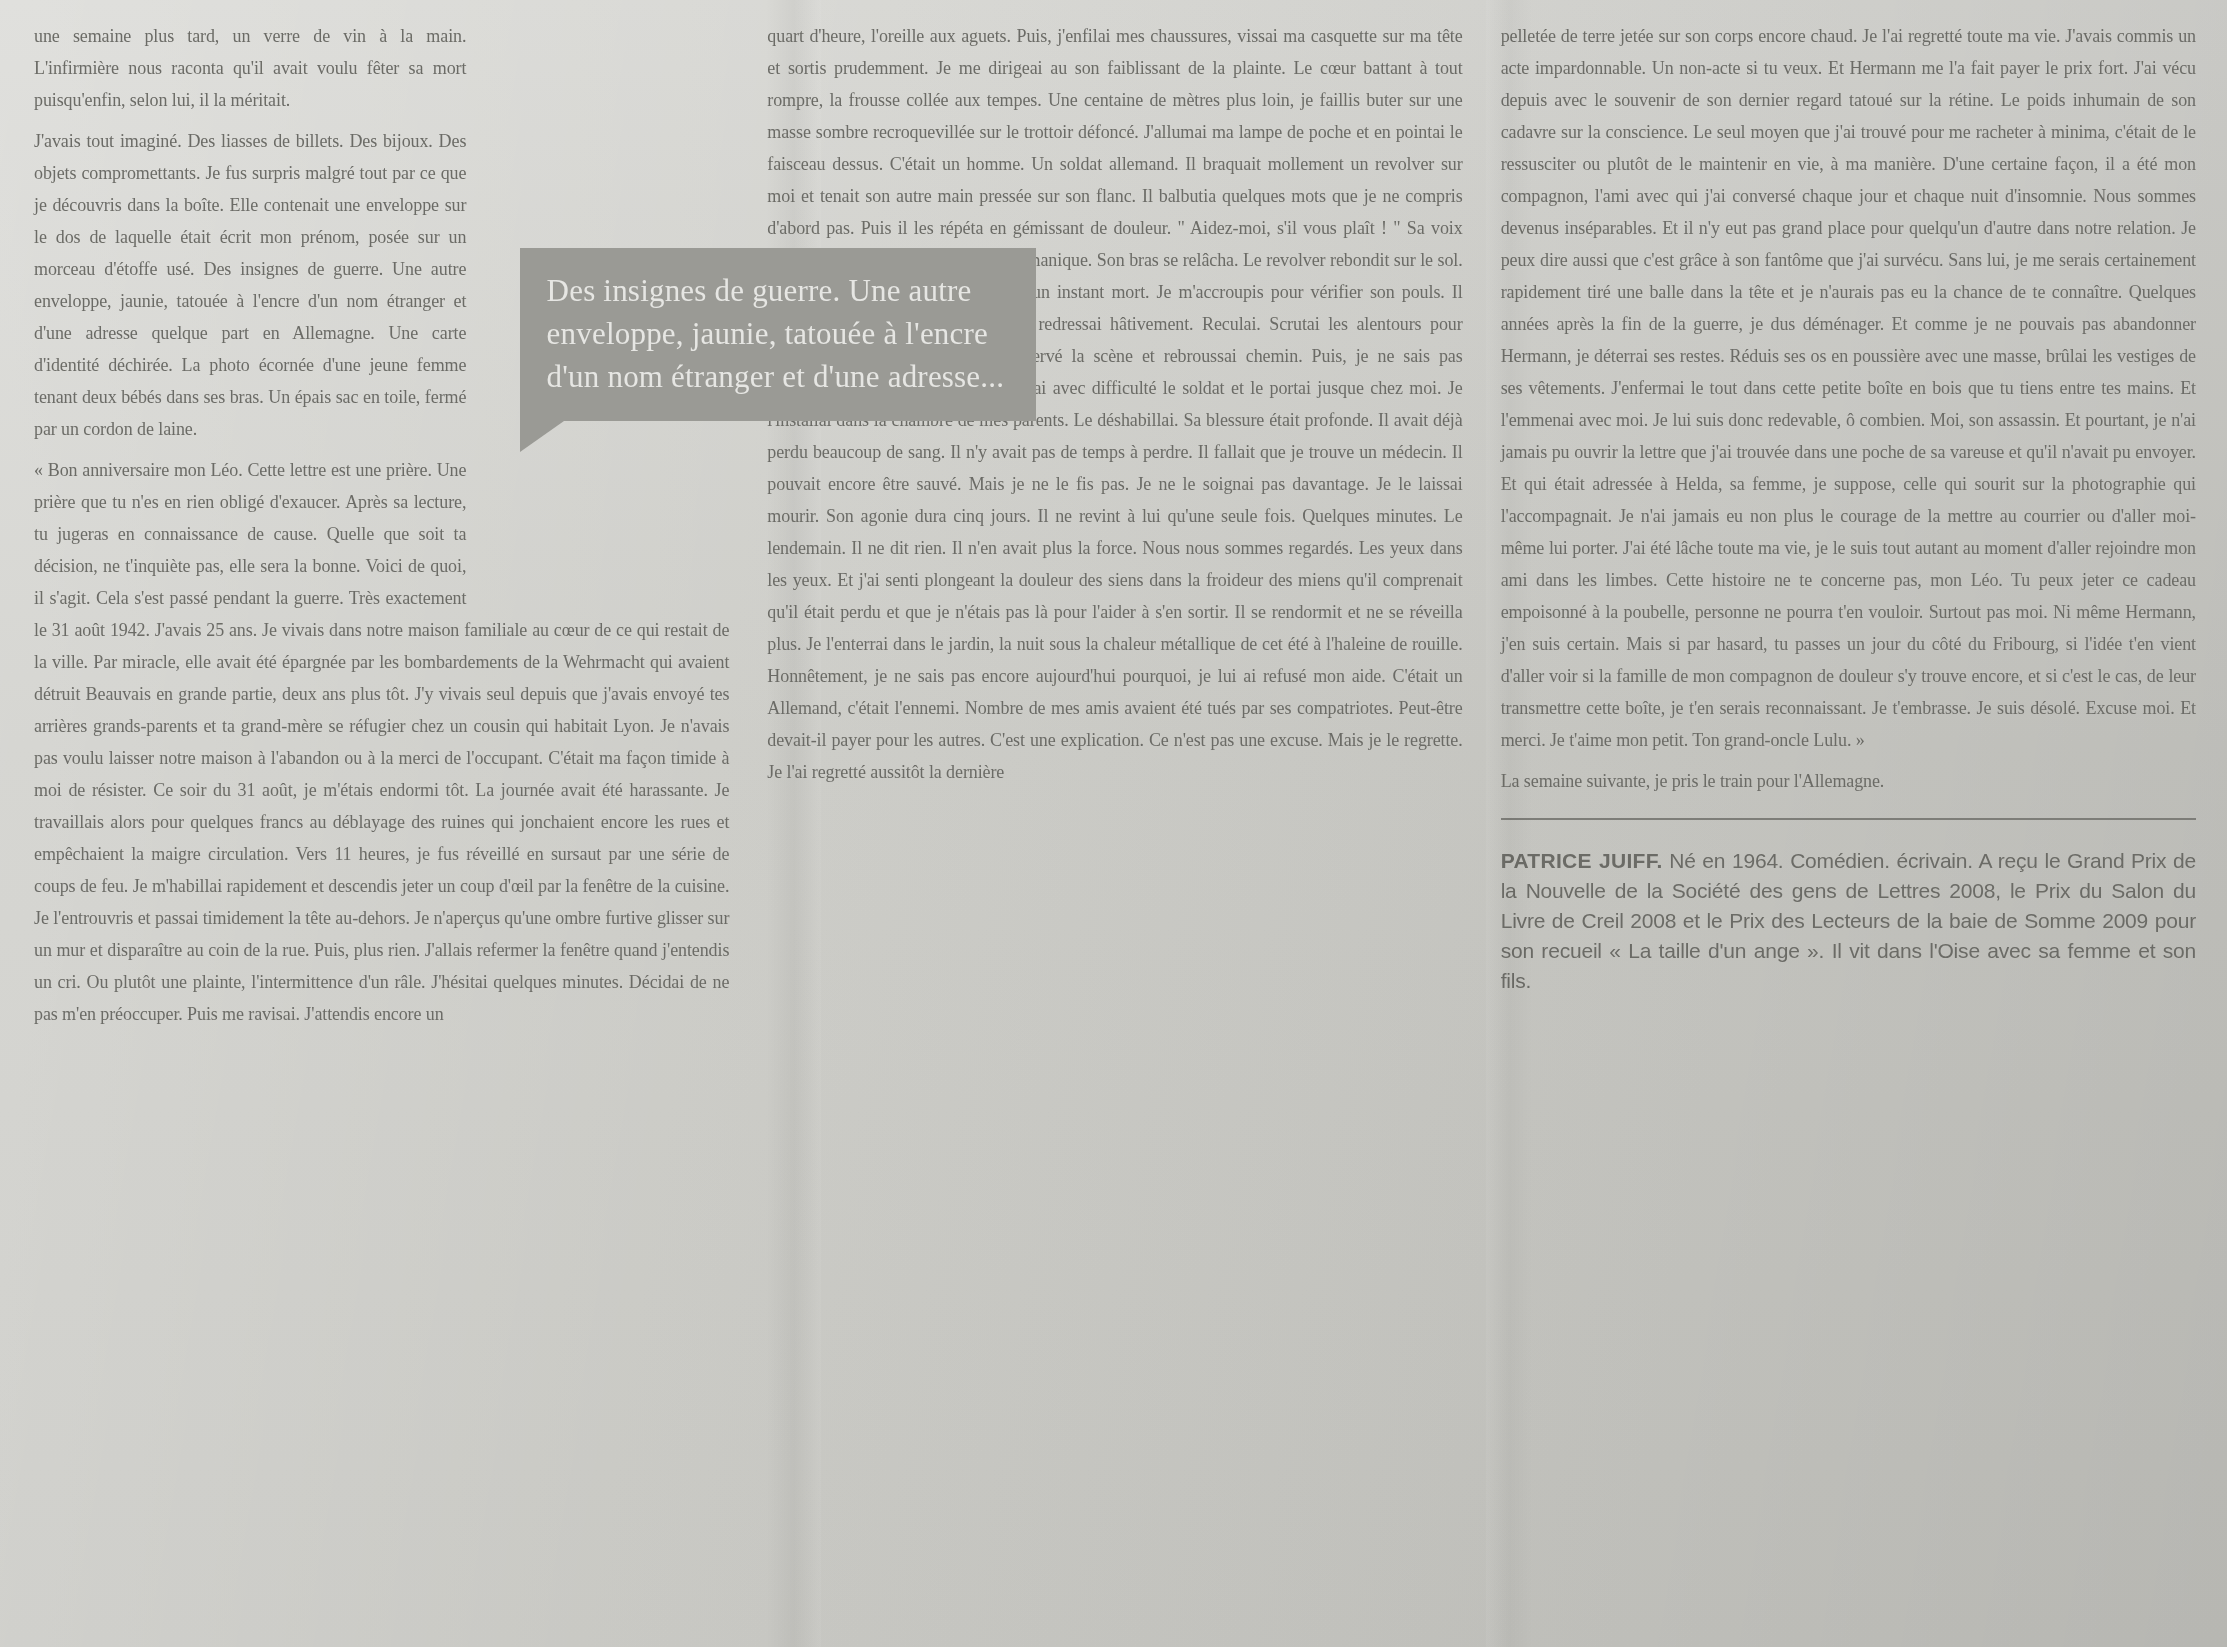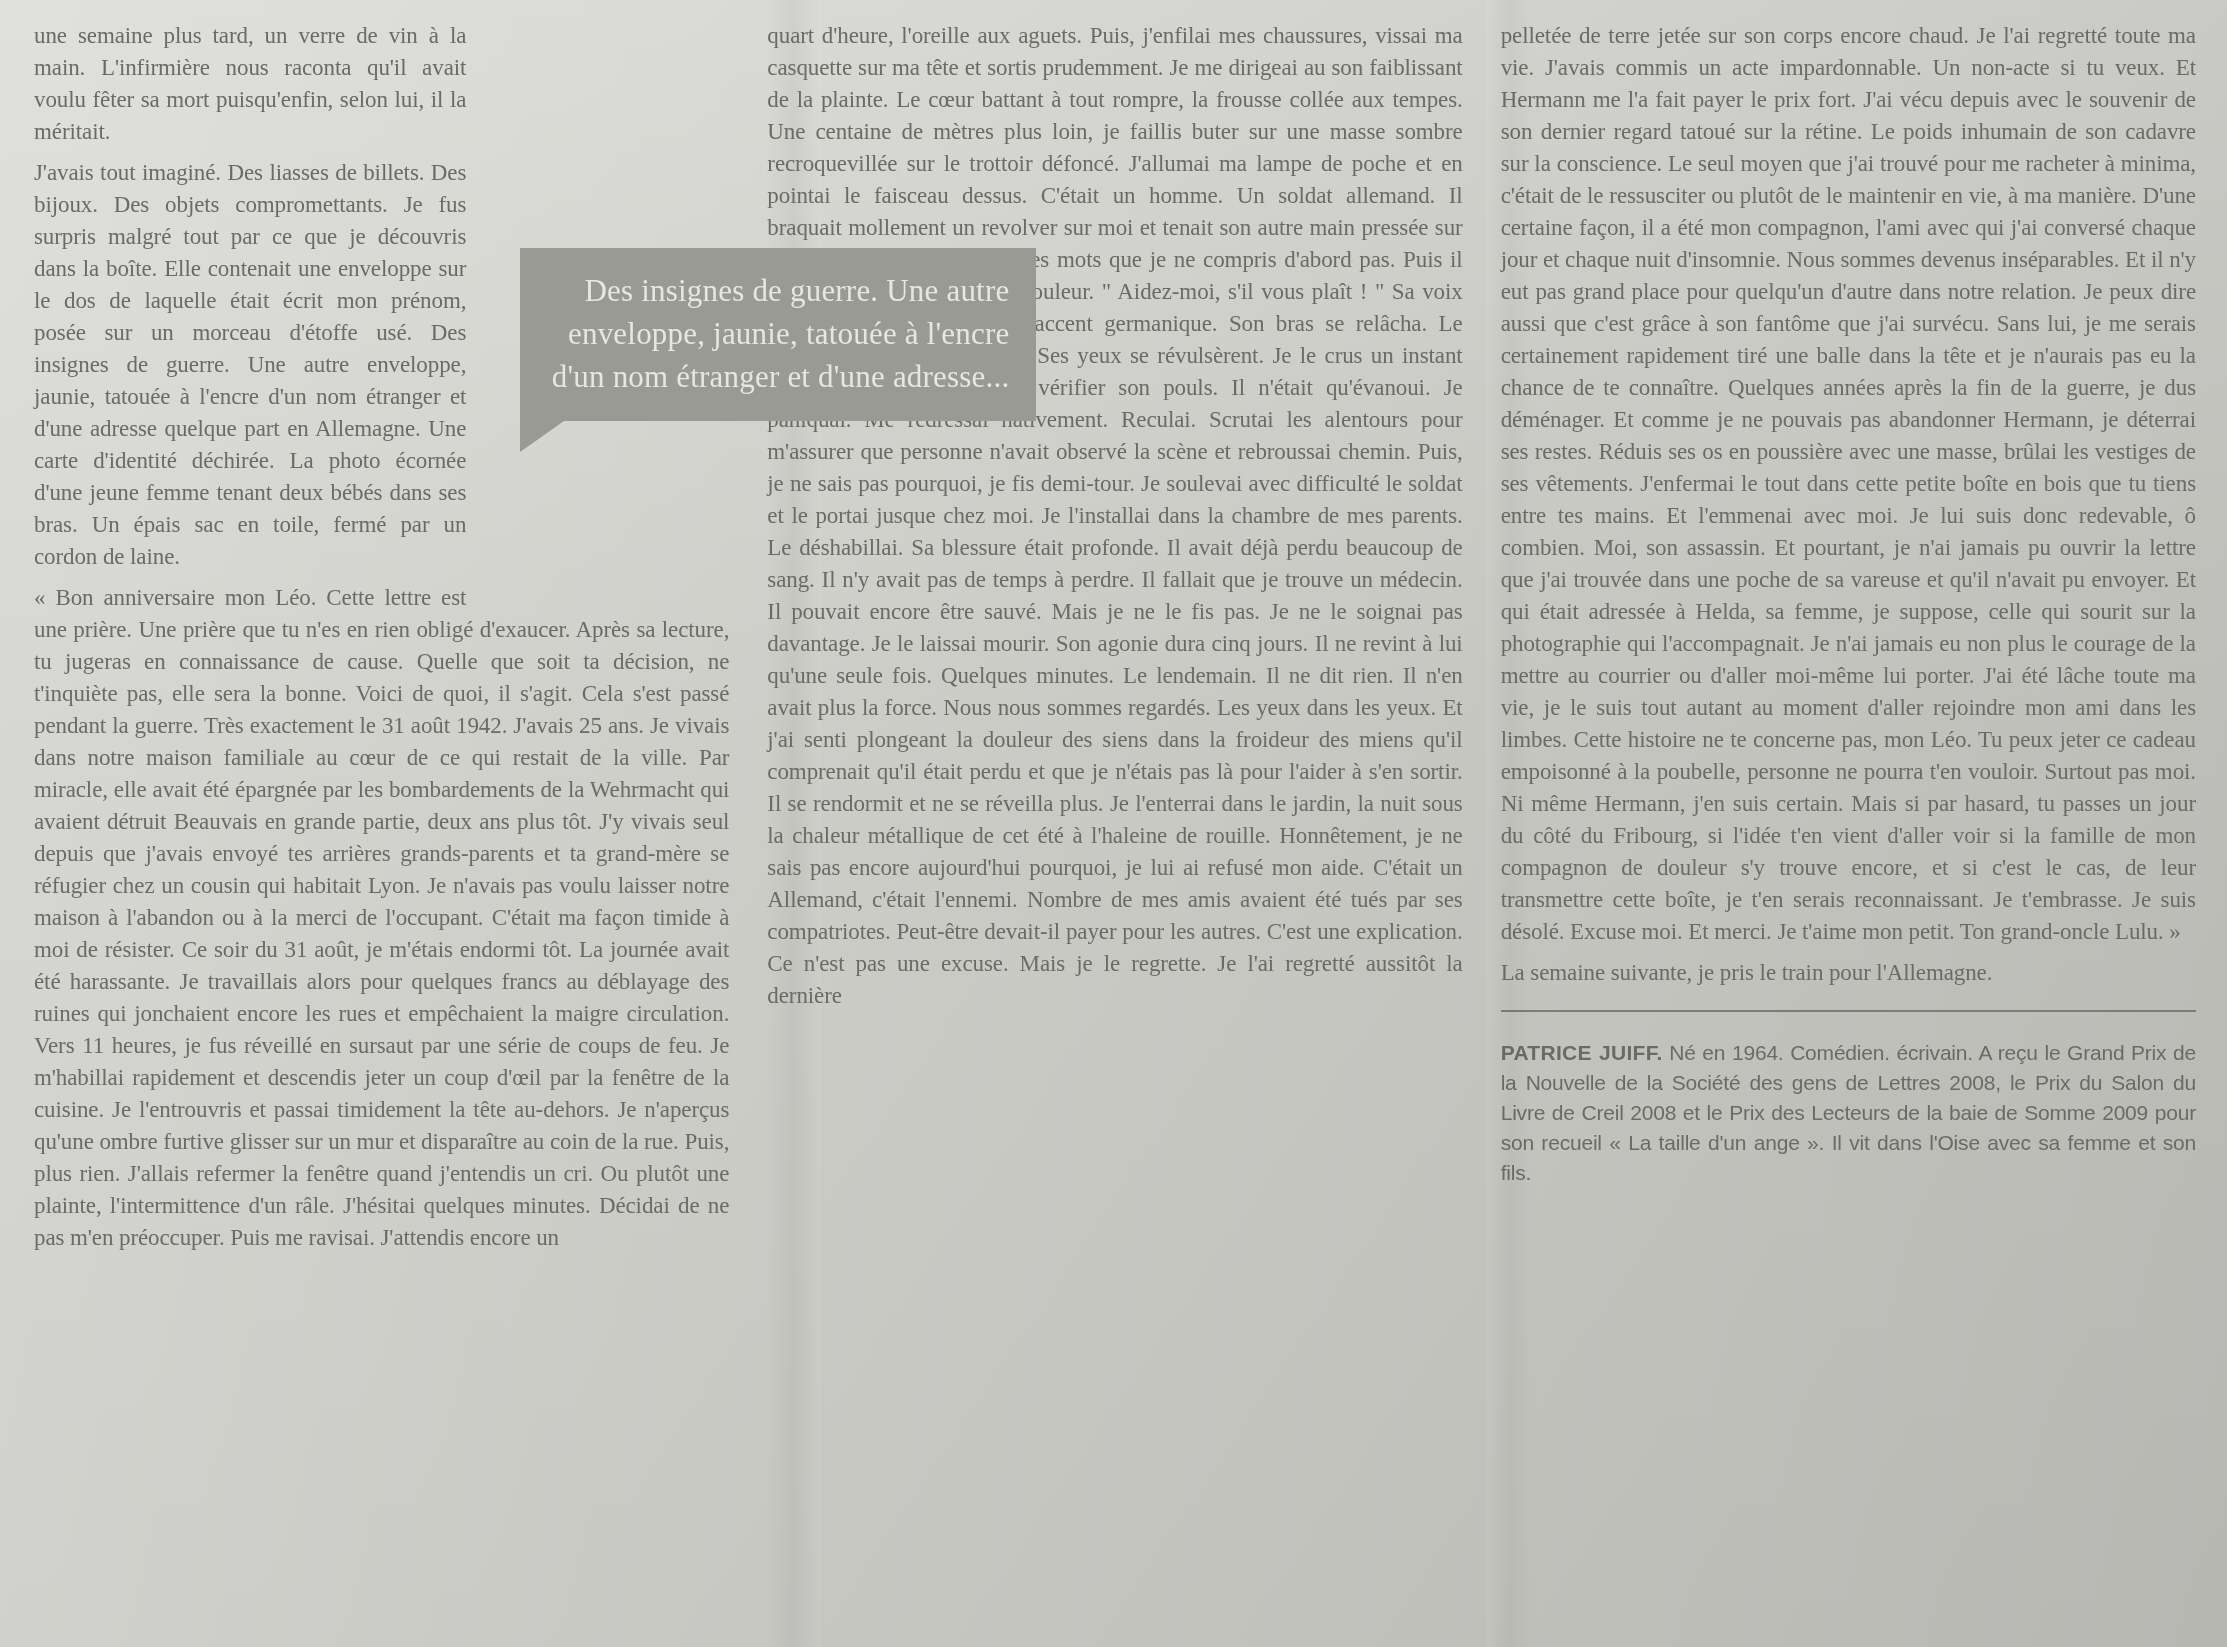--- a/index.html
+++ b/index.html
@@ -47,36 +47,35 @@
     height: 100%;
   }
   .col {
     width: 696px;
     position: relative;
   }
   .col p {
     margin: 0;
     text-align: justify;
     text-justify: inter-word;
-    font-size: 23px;
+    font-size: 18px;
     line-height: 32px;
     letter-spacing: -0.1px;
     color: #6b6b66;
     hyphens: manual;
   }
   .col p + p { margin-top: 9px; }
 
   
   .pullquote {
     position: absolute;
     left: 486px;
     top: 228px;
     width: 516px;
     z-index: 5;
-    text-align: right;
   }
   .pullquote .pq-body {
     background: #9a9a95;
     padding: 20.3px 26.6px 23.5px 26.6px;
     box-shadow: 0 0 0 rgba(0,0,0,0);
   }
   .pullquote .pq-text {
     font-family: "Liberation Serif", serif;
     font-size: 31px;
     line-height: 43px;

